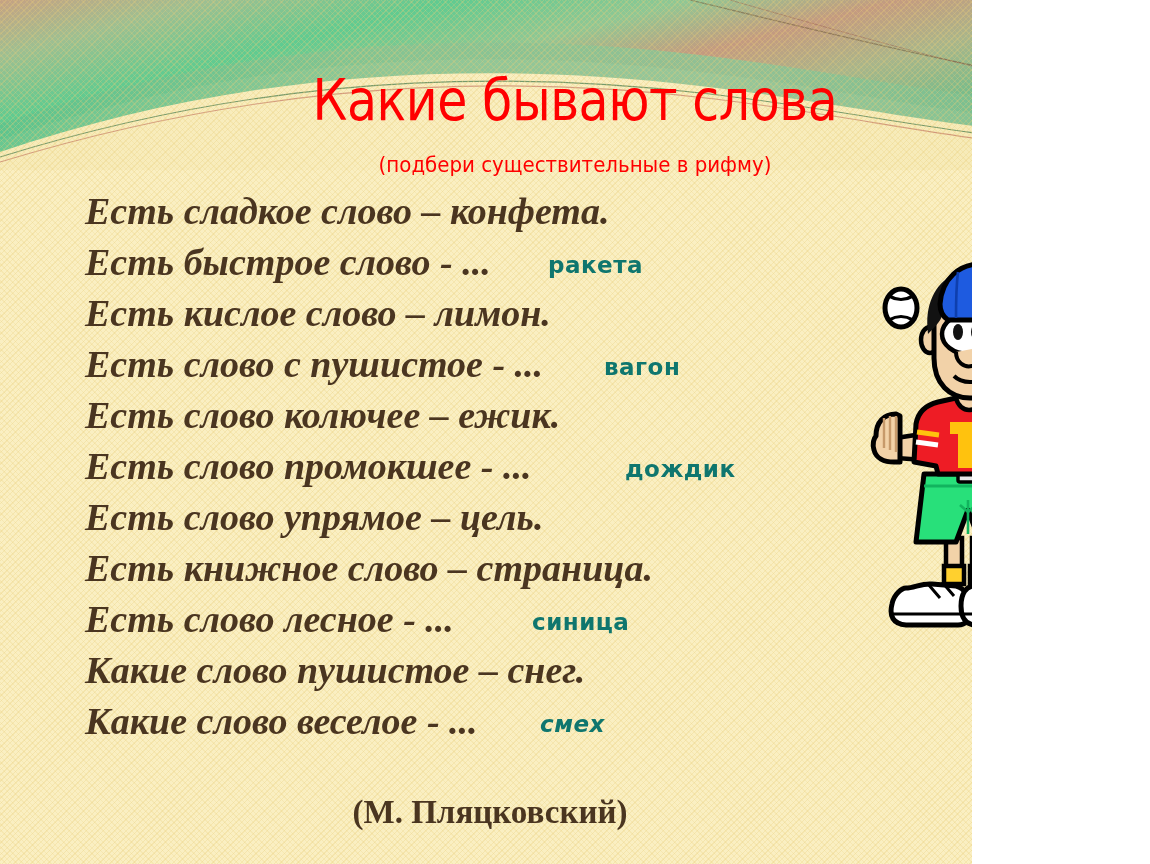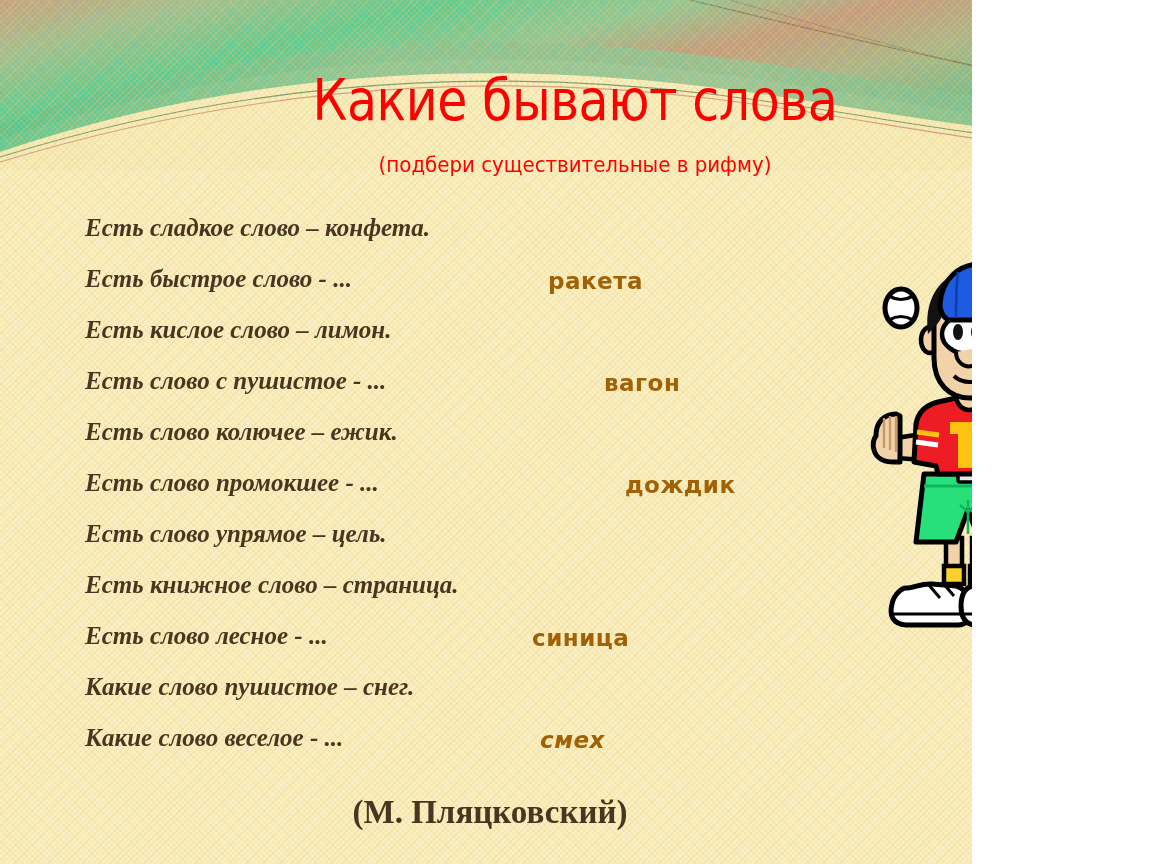--- a/index.html
+++ b/index.html
@@ -67,33 +67,32 @@
     height:51px;
     white-space:nowrap;
     padding-left:85px;
     box-sizing:border-box;
   }
   .phrase{
     display:inline-block;
     font-family:"Liberation Serif", serif;
     font-style:italic;
     font-weight:bold;
-    font-size:25px;
+    font-size:38px;
     color:#4A3520;
     line-height:51px;
     vertical-align:baseline;
-    margin-top:16px;
   }
   .answer{
     position:absolute;
-    top:16px;
+    top:0;
     font-family:"DejaVu Sans", sans-serif;
     font-weight:bold;
     font-size:23px;
-    color:#a16207;
+    color:#0f766e;
     line-height:56px;
     letter-spacing:.5px;
   }
   #author{
     position:absolute;left:0;top:794px;width:980px;
     text-align:center;
     z-index:5;
     font-family:"Liberation Serif", serif;
     font-weight:bold;
     font-size:33px;

